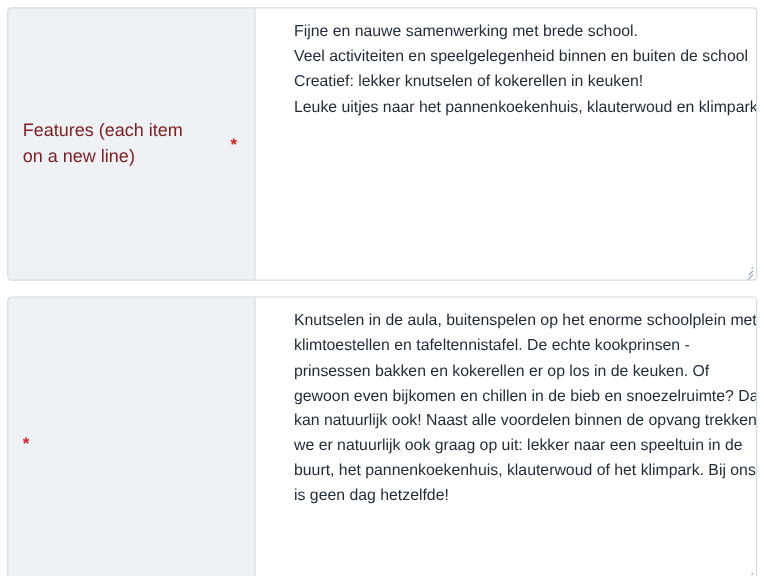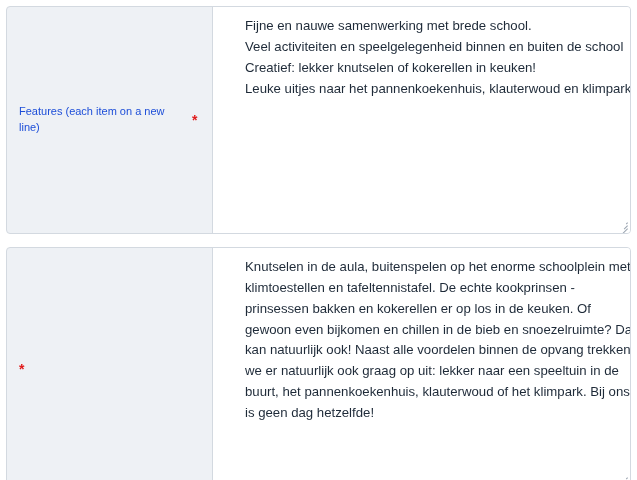--- a/index.html
+++ b/index.html
@@ -30,22 +30,22 @@
   .label-cell {
     width: 205px;
     min-width: 205px;
     box-sizing: border-box;
     padding: 8px 10px 8px 12px;
     display: flex;
     align-items: center;
     position: relative;
   }
   .label-text {
-    font-size: 11px;
-    color: #1d4ed8;
+    font-size: 15px;
+    color: #7f1d1d;
     line-height: 1.45;
     max-width: 150px;
   }
   .req-star {
     color: #e01b1b;
     font-size: 14px;
     font-weight: bold;
     line-height: 1;
   }
   .star-spaced {

